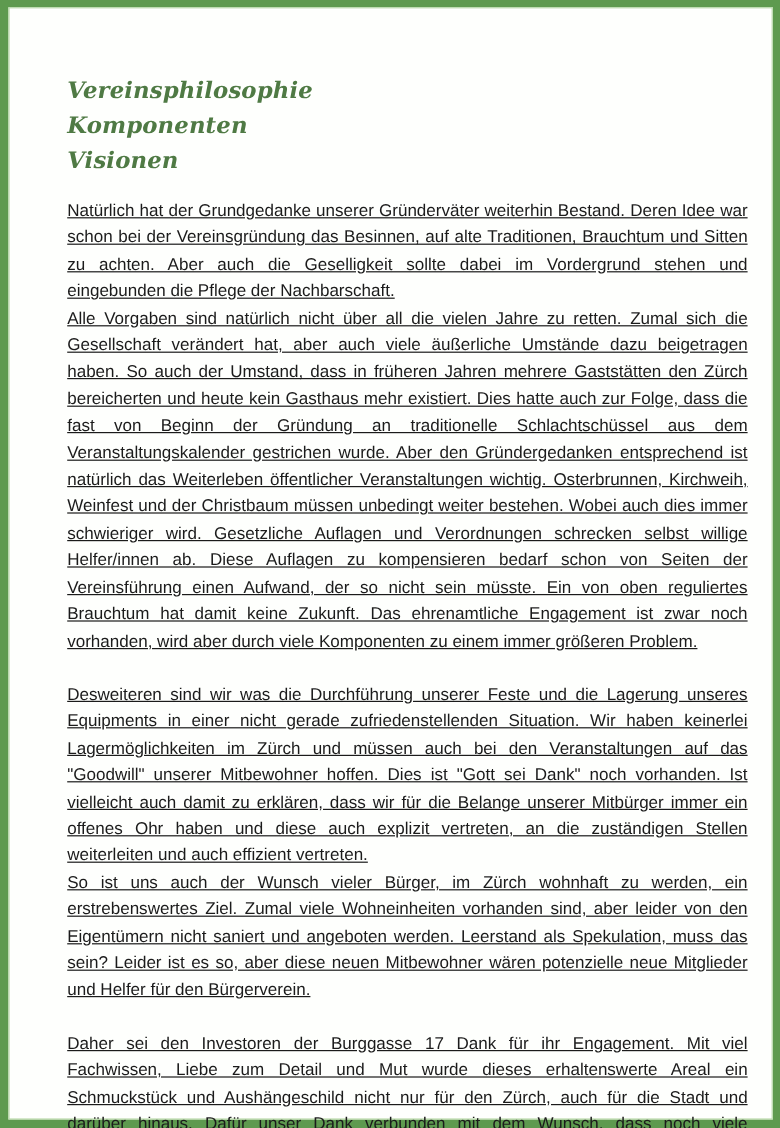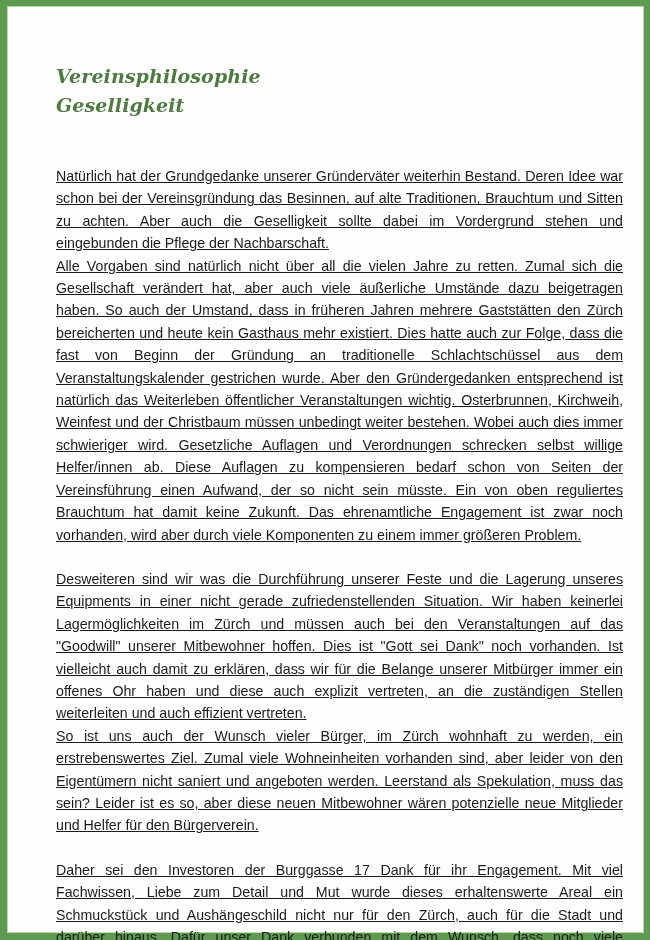--- a/index.html
+++ b/index.html
@@ -32,21 +32,22 @@
     .gap { height: 22px; }
   </style>
 </head>
 <body>
 
 <div class="page" style="border-color: rgb(94, 154, 79);">
   <div class="inner-line"></div>
 
   <div class="titles" style="color: rgb(79, 122, 68);">
     <div>Vereinsphilosophie</div>
-    <div>Geselligkeit</div>
+    <div>Komponenten</div>
+    <div>Visionen</div>
   </div>
 
   <div class="body-text">
     <p>Natürlich hat der Grundgedanke unserer Gründerväter weiterhin Bestand. Deren Idee war schon bei der Vereinsgründung das Besinnen, auf alte Traditionen, Brauchtum und Sitten zu achten. Aber auch die Geselligkeit sollte dabei im Vordergrund stehen und eingebunden die Pflege der Nachbarschaft.</p>
     <p>Alle Vorgaben sind natürlich nicht über all die vielen Jahre zu retten. Zumal sich die Gesellschaft verändert hat, aber auch viele äußerliche Umstände dazu beigetragen haben. So auch der Umstand, dass in früheren Jahren mehrere Gaststätten den Zürch bereicherten und heute kein Gasthaus mehr existiert. Dies hatte auch zur Folge, dass die fast von Beginn der Gründung an traditionelle Schlachtschüssel aus dem Veranstaltungskalender gestrichen wurde. Aber den Gründergedanken entsprechend ist natürlich das Weiterleben öffentlicher Veranstaltungen wichtig. Osterbrunnen, Kirchweih, Weinfest und der Christbaum müssen unbedingt weiter bestehen. Wobei auch dies immer schwieriger wird. Gesetzliche Auflagen und Verordnungen schrecken selbst willige Helfer/innen ab. Diese Auflagen zu kompensieren bedarf schon von Seiten der Vereinsführung einen Aufwand, der so nicht sein müsste. Ein von oben reguliertes Brauchtum hat damit keine Zukunft. Das ehrenamtliche Engagement ist zwar noch vorhanden, wird aber durch viele Komponenten zu einem immer größeren Problem.</p>
     <div class="gap"></div>
     <p>Desweiteren sind wir was die Durchführung unserer Feste und die Lagerung unseres Equipments in einer nicht gerade zufriedenstellenden Situation. Wir haben keinerlei Lagermöglichkeiten im Zürch und müssen auch bei den Veranstaltungen auf das "Goodwill" unserer Mitbewohner hoffen. Dies ist "Gott sei Dank" noch vorhanden. Ist vielleicht auch damit zu erklären, dass wir für die Belange unserer Mitbürger immer ein offenes Ohr haben und diese auch explizit vertreten,  an die zuständigen Stellen weiterleiten und auch effizient vertreten.</p>
     <p>So ist uns auch der Wunsch vieler Bürger, im Zürch wohnhaft zu werden, ein erstrebenswertes Ziel. Zumal viele Wohneinheiten vorhanden sind, aber leider von den Eigentümern nicht saniert und angeboten werden. Leerstand als Spekulation, muss das sein?  Leider ist es so, aber diese neuen Mitbewohner wären potenzielle neue Mitglieder und Helfer für den Bürgerverein.</p>
     <div class="gap"></div>
     <p>Daher sei den Investoren der Burggasse 17 Dank für ihr Engagement. Mit viel Fachwissen, Liebe zum Detail und Mut wurde dieses erhaltenswerte Areal ein Schmuckstück und Aushängeschild nicht nur für den Zürch, auch für die Stadt und darüber hinaus. Dafür unser Dank verbunden mit dem Wunsch, dass noch viele Investoren dieser Art den Weg nach Schweinfurt finden. Zumindest der Zürch heißt sie herzlich Willkommen.</p>

